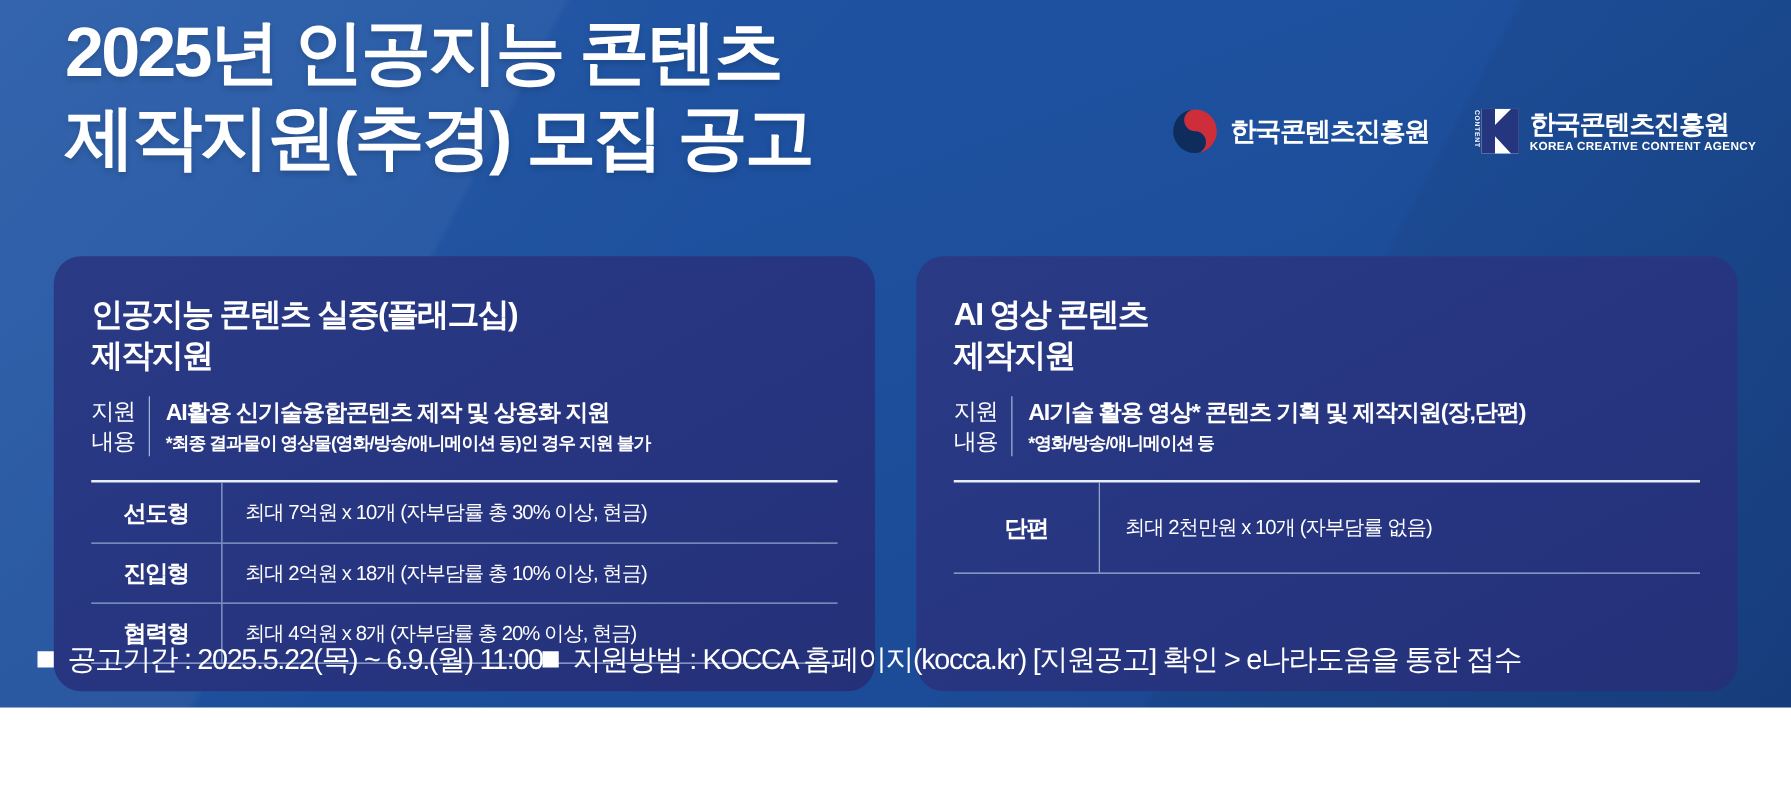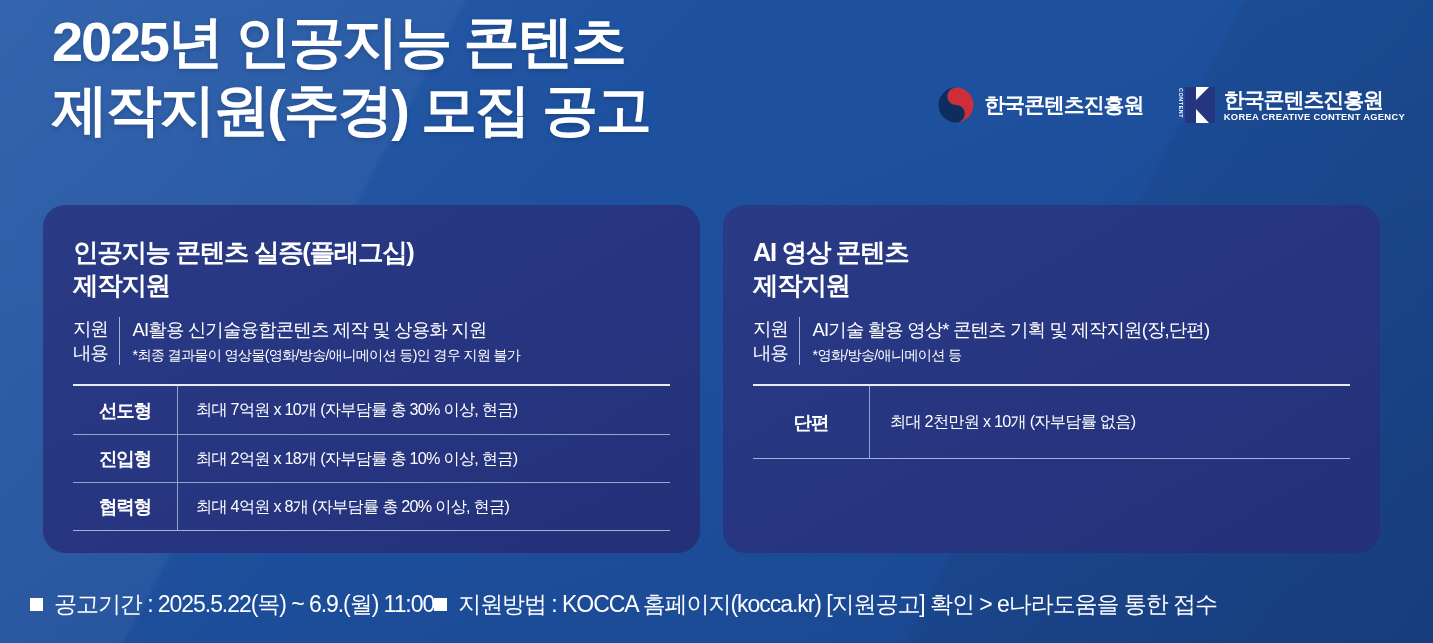--- a/index.html
+++ b/index.html
@@ -6,21 +6,21 @@
   * { margin:0; padding:0; box-sizing:border-box; }
 
   html,body{
     width:1433px; height:643px;
     overflow:hidden;
     font-family:"Liberation Sans","DejaVu Sans",sans-serif;
   }
 
   .poster{
     position:relative;
-    width:1433px; height:643px;
+    width:1433px; height:566px;
     background:
       linear-gradient(128deg, rgba(255,255,255,0.055) 0%, rgba(255,255,255,0.0) 38%, rgba(0,0,0,0.0) 62%, rgba(0,0,0,0.10) 100%),
       linear-gradient(160deg,#1e54a4 0%,#1d4f9c 48%,#1b4893 100%);
     color:#ffffff;
     overflow:hidden;
     padding-left:28px;
   }
   
   .poster::before{
     content:"";
@@ -98,21 +98,21 @@
     letter-spacing:0.28px; color:#ffffff;
     white-space:nowrap; line-height:1;
   }
 
   
   .cards{
     position:absolute;
     left:43px; top:205px;
     width:1347px; height:348px;
     display:flex;
-    gap:23px;
+    gap:33px;
   }
   .card{
     background:linear-gradient(150deg,#2a3a85 0%,#273581 55%,#243077 100%);
     border-radius:22px;
     padding:31px 30px 0 30px;
     position:relative;
   }
   .card--left{ width:657px; }
   .card--right{ width:657px; }
 
@@ -140,20 +140,21 @@
     letter-spacing:-1.2px;
     color:#ffffff;
     white-space:pre-line;
     padding-right:11px;
     flex:none;
   }
   .support-body{
     border-left:1.6px solid #9fb4d8;
     padding-left:13px;
     padding-top:1px;
+    font-weight:bold;
   }
   .support-main{
     font-size:18.5px;
     letter-spacing:-0.9px;
     line-height:1.30;
     color:#ffffff;
     white-space:nowrap;
   }
   .support-note{
     font-size:14.2px;

